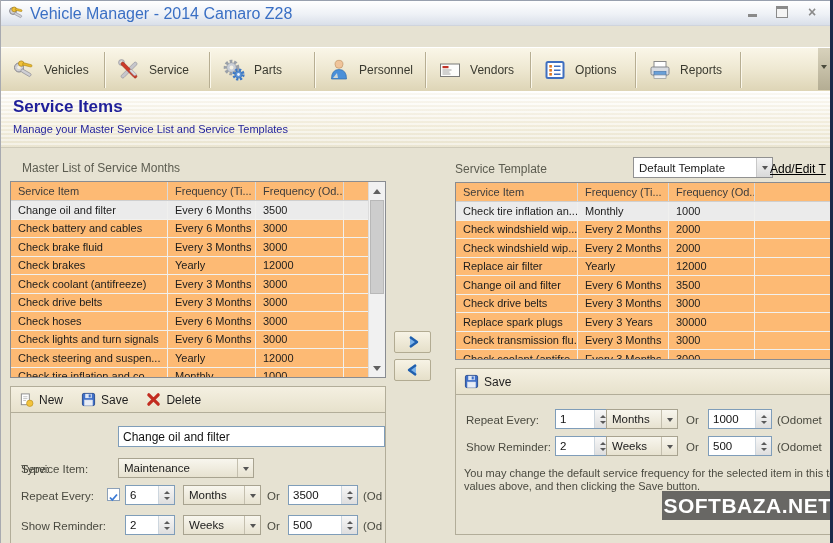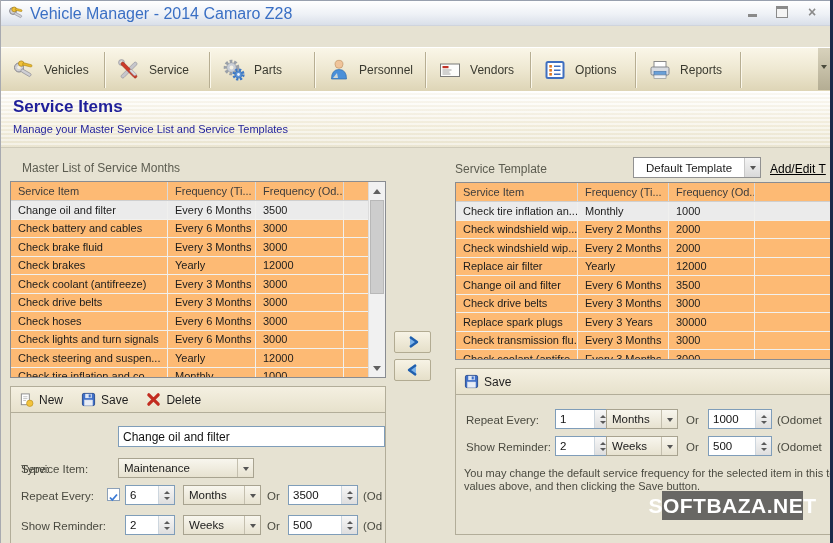--- a/index.html
+++ b/index.html
@@ -84,21 +84,21 @@
   .spin .sval{flex:1;display:flex;align-items:center;padding-left:4px;}
   .spin .sbtns{width:15px;border-left:1px solid #cdd6de;background:linear-gradient(#f7f7f7,#dedede);
     display:flex;flex-direction:column;align-items:center;justify-content:center;gap:3px;}
   .spin .su{width:0;height:0;border:3px solid transparent;border-bottom:3.5px solid #5a5a5a;}
   .spin .sd{width:0;height:0;border:3px solid transparent;border-top:3.5px solid #5a5a5a;}
   .chk{position:absolute;width:13px;height:13px;background:#fff;border:1px solid #8ca0b8;box-sizing:border-box;}
   .or-lbl{position:absolute;font-size:11.5px;color:#4a4a40;}
   .odo-lbl{position:absolute;font-size:11.5px;color:#4a4a40;white-space:nowrap;overflow:hidden;}
   .link{position:absolute;font-size:12px;color:#000000;text-decoration:underline;white-space:nowrap;}
   .note{position:absolute;font-size:11px;color:#4a4a40;line-height:13px;white-space:nowrap;overflow:hidden;}
-  .watermark{position:absolute;left:662px;top:491px;width:141px;height:29px;background:rgba(72,72,72,.8);
+  .watermark{position:absolute;left:662px;top:491px;width:171px;height:29px;background:rgba(72,72,72,.8);
     color:#fff;font-weight:bold;font-size:21px;display:flex;align-items:center;justify-content:center;letter-spacing:.5px;}
   
   .b-right{position:absolute;right:0;top:0;bottom:0;width:3px;background:#1c2b4a;}
   .b-left{position:absolute;left:0;top:0;bottom:0;width:1px;background:#a8aab0;}
 </style>
 </head>
 <body>
 
 <div class="window">
 
@@ -387,21 +387,21 @@
       <span class="sval">500</span>
       <span class="sbtns">
           <i class="su"></i>
           <i class="sd"></i>
         </span>
     </div>
     <span class="odo-lbl" style="left:352px;top:133px;width:22px;">(Od</span>
   </div>
 
   <div class="sec-label" style="left:455px;top:162px;">Service Template</div>
-  <div class="combo white" style="left:633px;top:157px;width:128px;text-align:center;">
+  <div class="combo white" style="left:633px;top:157px;width:140px;">
     <span class="val">Default Template</span>
     <span class="arr">
         <i></i>
       </span>
   </div>
   <a class="link" style="left:770px;top:162px;">Add/Edit T</a>
 
   <div class="tbl tpl-tbl">
     <div class="tbl-inner">
       <div class="thead">

